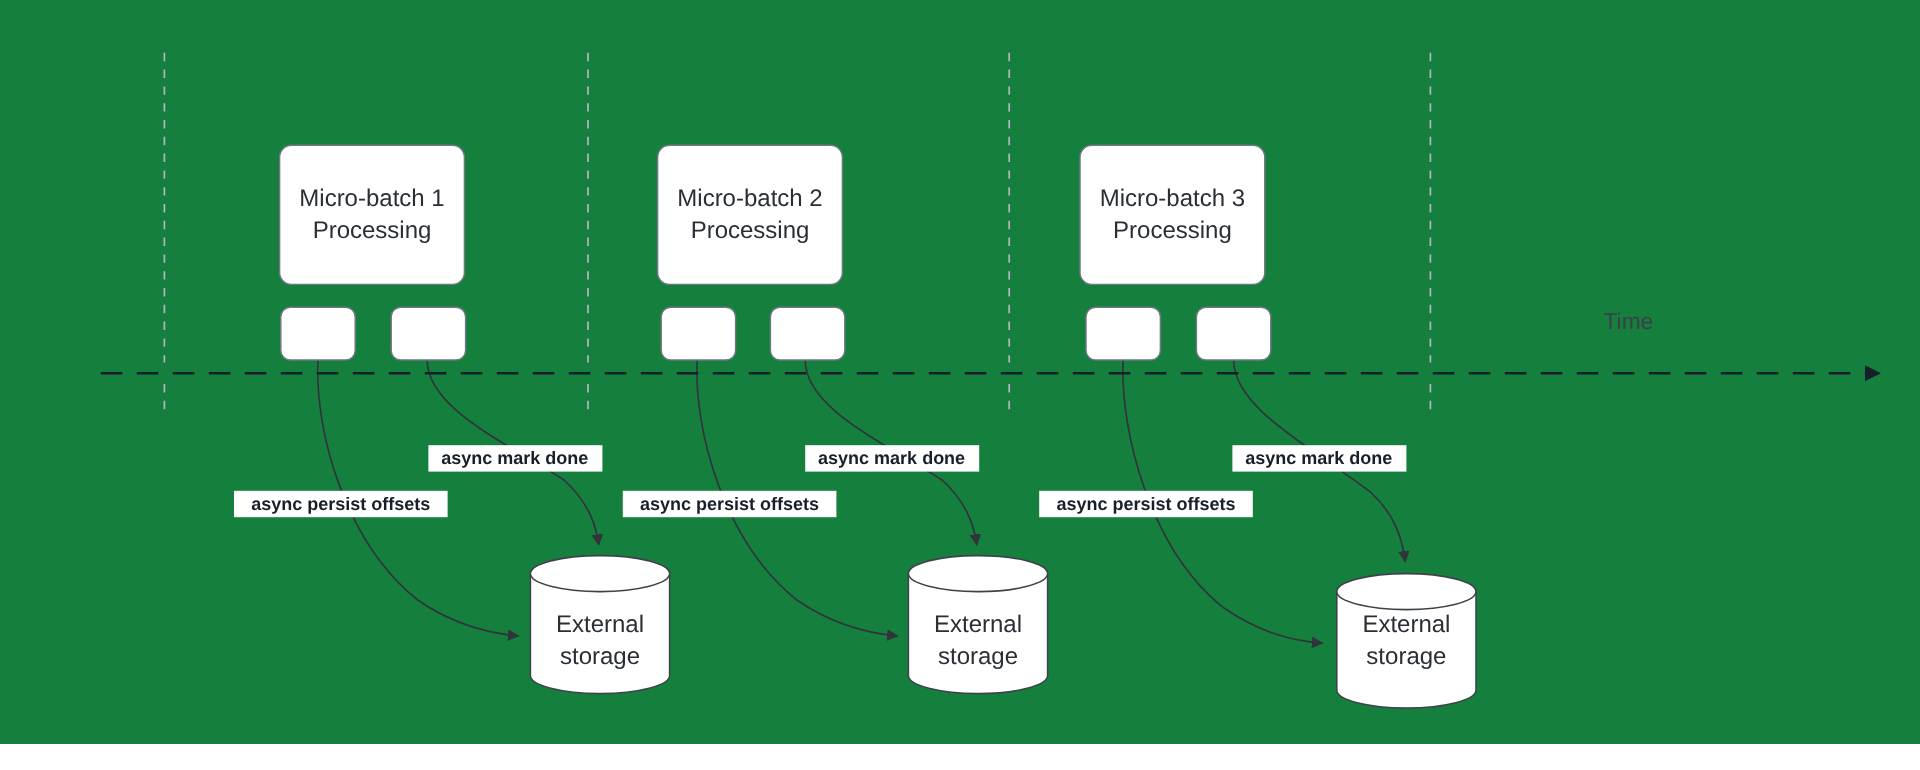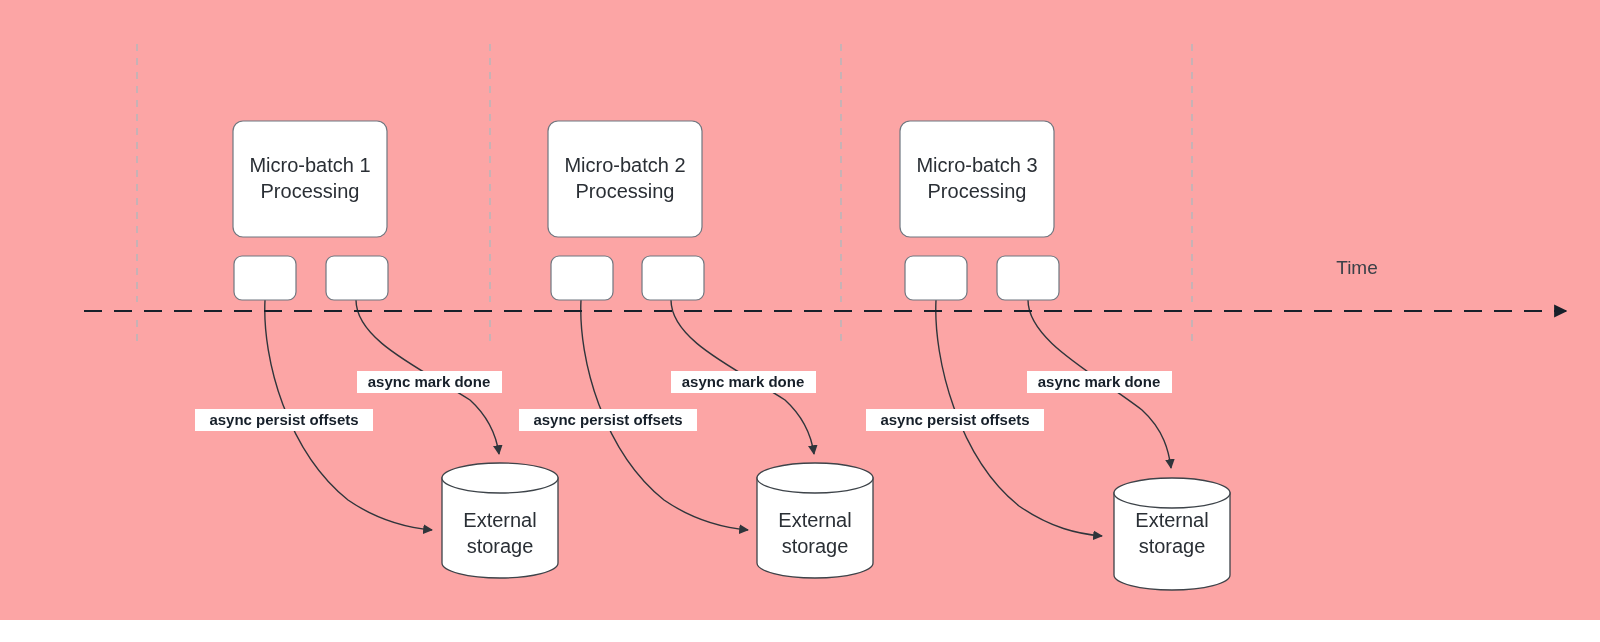--- a/index.html
+++ b/index.html
@@ -4,21 +4,21 @@
 <style>
   html, body {
     margin: 0;
     padding: 0;
     background: #ffffff;
   }
   #canvas {
     position: relative;
     width: 1600px;
     height: 620px;
-    background: #fca5a5;
+    background: #15803d;
     overflow: hidden;
     font-family: "Liberation Sans", sans-serif;
   }
   svg#diagram {
     position: absolute;
     left: 0;
     top: 0;
     width: 1600px;
     height: 642px;
     display: block;

